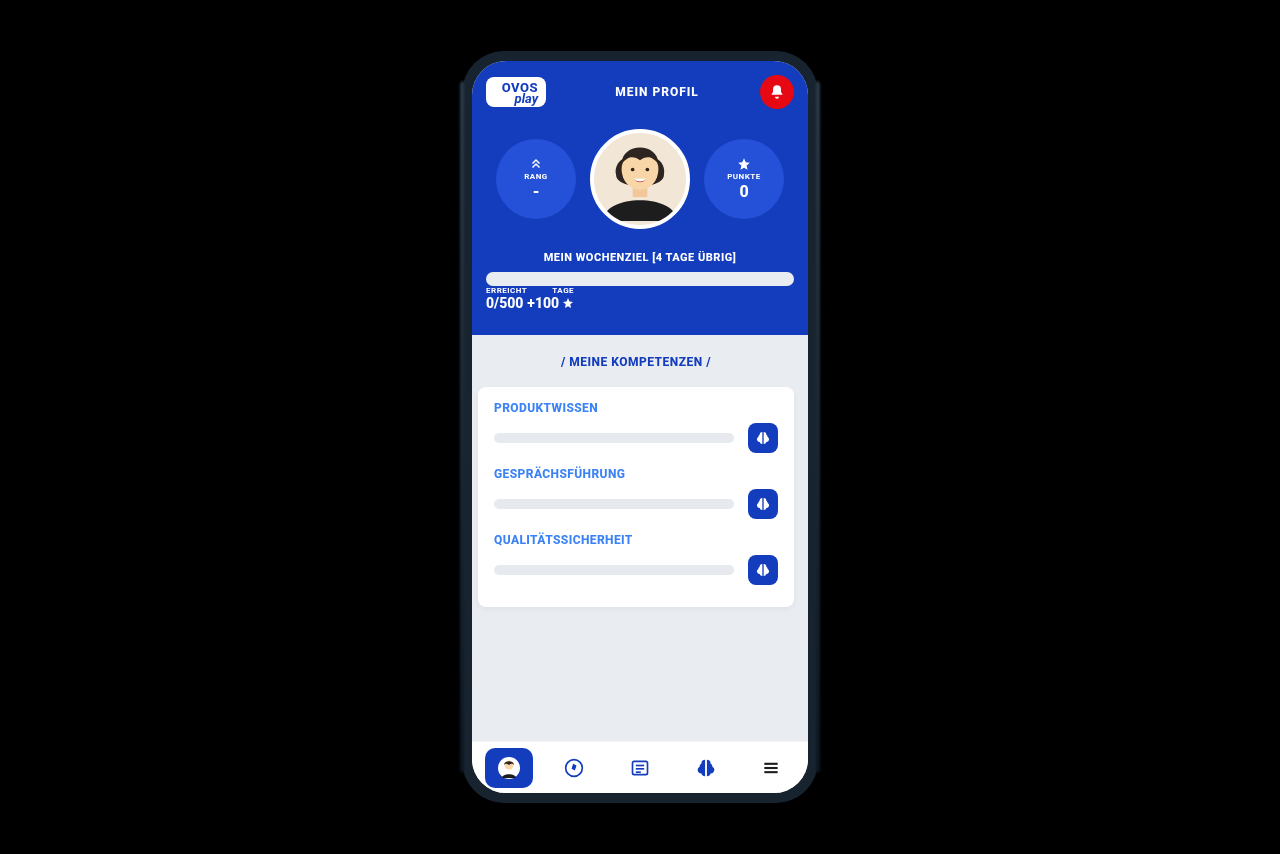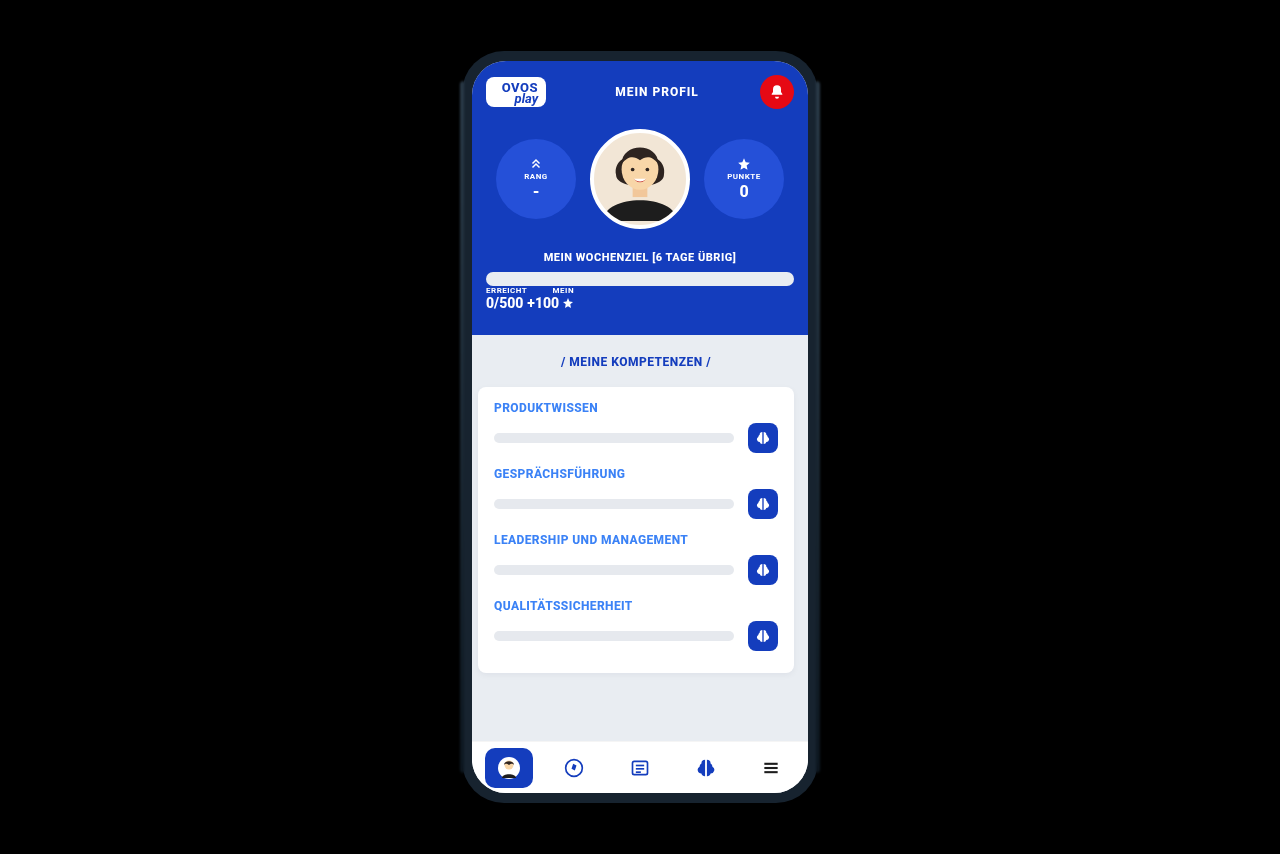--- a/index.html
+++ b/index.html
@@ -254,29 +254,29 @@
         <div class="small-circle">
           <svg width="14" height="14" viewBox="0 0 24 24" fill="#fff">
             <path d="M12 2l2.9 6.9L22 10l-5.5 4.7L18 22l-6-3.5L6 22l1.5-7.3L2 10l7.1-1.1z"></path>
           </svg>
           <div class="label">PUNKTE</div>
           <div class="value">0</div>
         </div>
       </div>
 
       <div class="goal">
-        <div class="goal-title">MEIN WOCHENZIEL [6 TAGE ÜBRIG]</div>
+        <div class="goal-title">MEIN WOCHENZIEL [4 TAGE ÜBRIG]</div>
         <div class="progress-bar"></div>
         <div class="goal-footer">
           <div>
             <div class="goal-sub-label">ERREICHT</div>
             <div class="goal-sub-value">0/500</div>
           </div>
           <div style="text-align:right">
-            <div class="goal-sub-label">MEIN</div>
+            <div class="goal-sub-label">TAGE</div>
             <div class="goal-sub-value">
               <span>+100</span>
               <svg width="12" height="12" viewBox="0 0 24 24" fill="#fff">
                 <path d="M12 2l2.9 6.9L22 10l-5.5 4.7L18 22l-6-3.5L6 22l1.5-7.3L2 10l7.1-1.1z"></path>
               </svg>
             </div>
           </div>
         </div>
       </div>
     </div>
@@ -301,31 +301,20 @@
           <div class="comp-row">
             <div class="comp-bar"></div>
             <div class="comp-btn">
               <svg width="16" height="16" viewBox="0 0 24 24" fill="#fff">
                   <path d="M11 3a4 4 0 0 0-4 4 4 4 0 0 0-2 3.5A4 4 0 0 0 7 18a4 4 0 0 0 4 3V3zm2 0v18a4 4 0 0 0 4-3 4 4 0 0 0 2-7.5A4 4 0 0 0 17 7a4 4 0 0 0-4-4z"></path>
                 </svg>
             </div>
           </div>
         </div>
         <div class="comp">
-          <div class="comp-title">LEADERSHIP UND MANAGEMENT</div>
-          <div class="comp-row">
-            <div class="comp-bar"></div>
-            <div class="comp-btn">
-              <svg width="16" height="16" viewBox="0 0 24 24" fill="#fff">
-                  <path d="M11 3a4 4 0 0 0-4 4 4 4 0 0 0-2 3.5A4 4 0 0 0 7 18a4 4 0 0 0 4 3V3zm2 0v18a4 4 0 0 0 4-3 4 4 0 0 0 2-7.5A4 4 0 0 0 17 7a4 4 0 0 0-4-4z"></path>
-                </svg>
-            </div>
-          </div>
-        </div>
-        <div class="comp">
           <div class="comp-title">QUALITÄTSSICHERHEIT</div>
           <div class="comp-row">
             <div class="comp-bar"></div>
             <div class="comp-btn">
               <svg width="16" height="16" viewBox="0 0 24 24" fill="#fff">
                   <path d="M11 3a4 4 0 0 0-4 4 4 4 0 0 0-2 3.5A4 4 0 0 0 7 18a4 4 0 0 0 4 3V3zm2 0v18a4 4 0 0 0 4-3 4 4 0 0 0 2-7.5A4 4 0 0 0 17 7a4 4 0 0 0-4-4z"></path>
                 </svg>
             </div>
           </div>
         </div>

